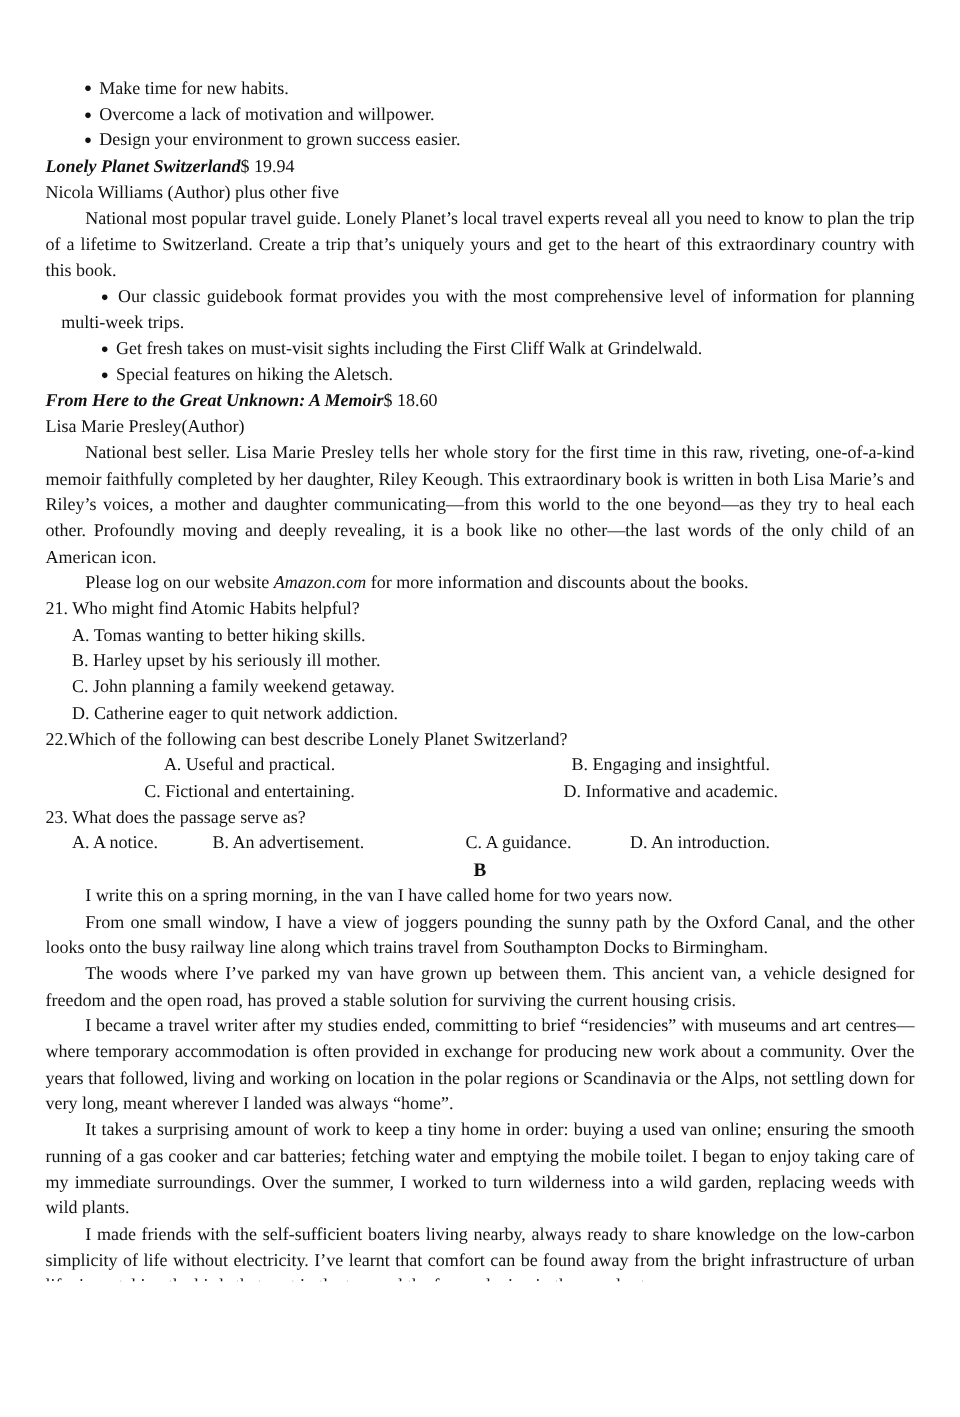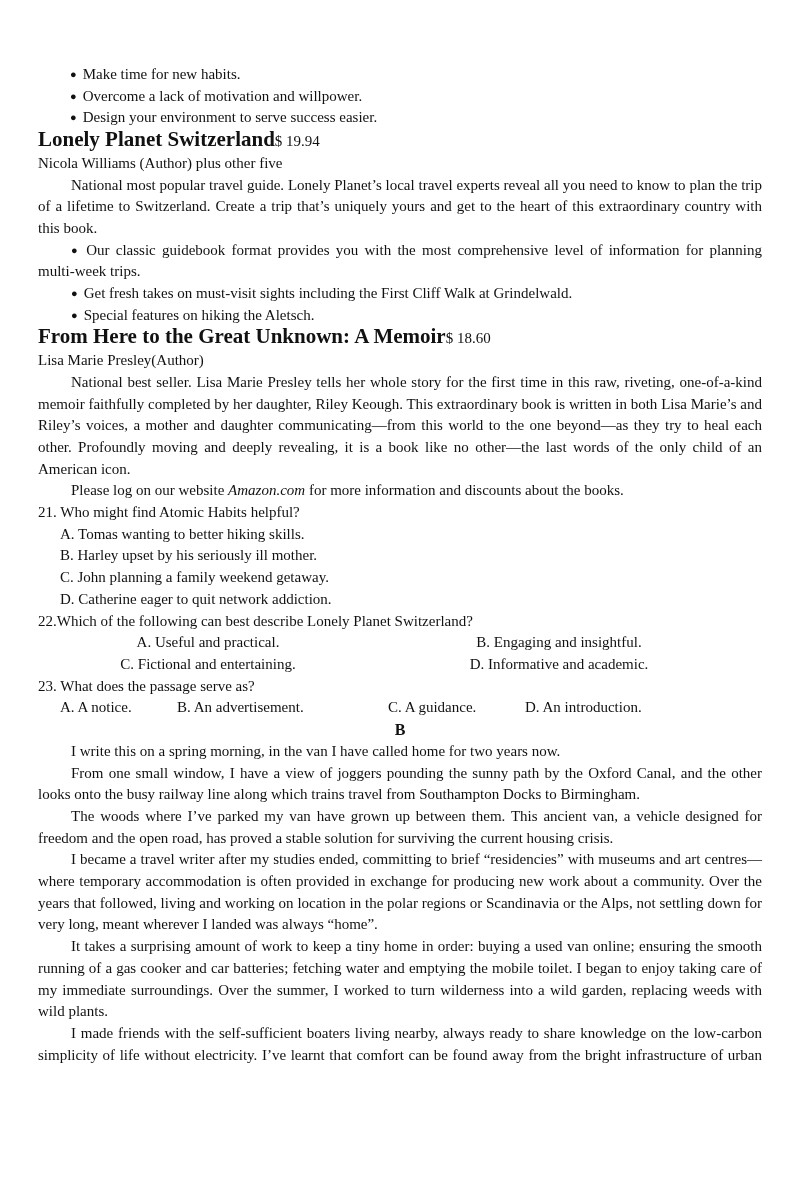--- a/index.html
+++ b/index.html
@@ -15,23 +15,23 @@
     font-size: 15px;
     line-height: 21.7px;
     overflow: hidden;
     border-radius: 31px;
   }
   .content { padding: 64px 38px 0 38px; }
   .para { text-align: justify; text-indent: 33px; }
   .line { text-align: left; }
   .bullet-list .bullet { padding-left: 32px; }
   .dot { font-size: 11px; vertical-align: 1px; margin-right: 6px; }
-  .bullet-para { text-align: justify; text-indent: 33px; }
+  .bullet-para { text-align: justify; text-indent: 33px; margin-left: 13px; }
   .book-heading { margin: 0; }
-  .book-title { font-weight: bold; font-size: 21px; }
+  .book-title { font-weight: bold; font-style: italic; font-size: 15px; }
   .book-price { }
   .site-italic { font-style: italic; }
   .q-stem { text-align: left; }
   .opt { padding-left: 22px; text-align: left; }
   .opts-2col { display: grid; grid-template-columns: 296px 1fr; padding-left: 22px; }
   .opts-2col .opt2 { text-align: center; }
   .opts-row { display: flex; padding-left: 22px; }
   .opts-row .opt-a { width: 117px; }
   .opts-row .opt-b { width: 183px; }
   .opts-row .opt-c { width: 137px; margin-left: 28px; }
@@ -48,21 +48,21 @@
 </style>
 </head>
 <body>
 
 <div class="page">
   <div class="content">
 
     <div class="bullet-list">
       <div class="bullet"><span class="dot">●</span><span>Make time for new habits.</span></div>
       <div class="bullet"><span class="dot">●</span><span>Overcome a lack of motivation and willpower.</span></div>
-      <div class="bullet"><span class="dot">●</span><span>Design your environment to serve success easier.</span></div>
+      <div class="bullet"><span class="dot">●</span><span>Design your environment to grown success easier.</span></div>
     </div>
 
     <div class="book-heading line"><span class="book-title">Lonely Planet Switzerland</span><span class="book-price">$ 19.94</span></div>
     <div class="line">Nicola Williams (Author) plus other five</div>
     <div class="para">National most popular travel guide. Lonely Planet’s local travel experts reveal all you need to know to plan the trip of a lifetime to Switzerland. Create a trip that’s uniquely yours and get to the heart of this extraordinary country with this book.</div>
 
     <div class="bullet-para"><span class="dot">●</span><span>Our classic guidebook format provides you with the most comprehensive level of information for planning multi-week trips.</span></div>
     <div class="bullet-para"><span class="dot">●</span><span>Get fresh takes on must-visit sights including the First Cliff Walk at Grindelwald.</span></div>
     <div class="bullet-para"><span class="dot">●</span><span>Special features on hiking the Aletsch.</span></div>
 

